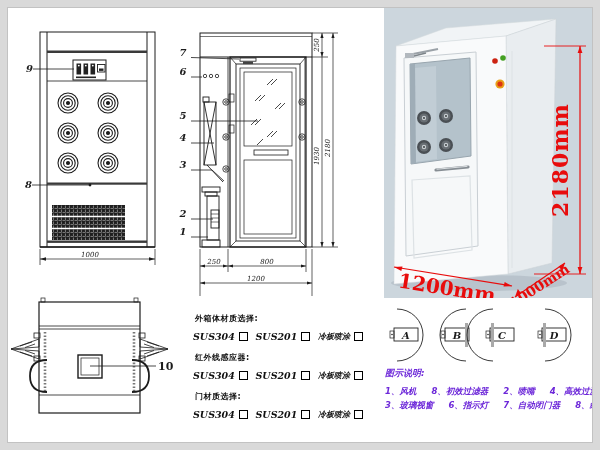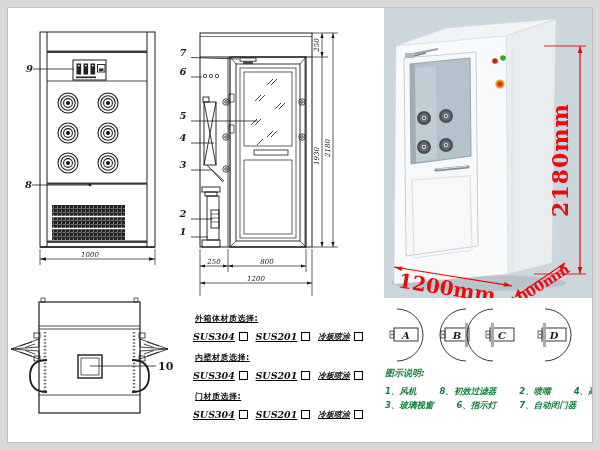--- a/index.html
+++ b/index.html
@@ -7,31 +7,31 @@
   #canvas{position:relative;width:600px;height:450px;background:#ffffff;}
   .frame{position:absolute;inset:0;border:7px solid #d9d9d9;pointer-events:none;}
   .frame-inner{position:absolute;inset:7px;border:1px solid #c2c2c2;pointer-events:none;}
   .abs{position:absolute;}
   svg{display:block;}
   svg text{font-family:"DejaVu Serif",serif;fill:#1c1c1c;}
   .callout{font-size:10px;font-style:italic;font-weight:bold;}
   .dim{font-size:7px;font-style:italic;}
   .red-dim{font-family:"DejaVu Serif",serif;font-weight:bold;fill:#e80c0c;}
   
-  #materials{left:193px;top:313px;width:170px;text-decoration:underline;}
+  #materials{left:193px;top:313px;width:170px;}
   .mat-title{font-size:8px;font-weight:bold;color:#111;letter-spacing:.5px;margin:0 0 6px 2px;}
   .mat-row{display:flex;justify-content:space-between;align-items:center;margin:4px 0 9px 0;height:13px;}
   .mat-opt{display:flex;align-items:center;font-family:"DejaVu Serif",serif;font-style:italic;font-weight:bold;font-size:9.5px;color:#111;}
   .mat-opt .cjk{font-family:"DejaVu Sans",sans-serif;font-size:8px;font-weight:bold;font-style:italic;}
   .checkbox{display:inline-block;width:7px;height:7px;border:1.6px solid #000;margin-left:4px;background:#fff;}
   
-  #legend{left:385px;top:367px;width:205px;color:#15803d;}
+  #legend{left:385px;top:367px;width:205px;color:#6d28d9;}
   .legend-title{font-size:9px;font-weight:bold;font-style:italic;margin:0 0 5px 0;}
   .legend-line{font-size:8.5px;font-weight:bold;font-style:italic;line-height:13.5px;white-space:nowrap;}
-  .legend-line span{margin-right:20px;}
+  .legend-line span{margin-right:12px;}
 </style>
 </head>
 <body>
 
 <div id="canvas">
 
   <svg class="abs" style="left:22px;top:13px" width="160" height="262" viewBox="0 0 160 262">
     <g stroke="#1c1c1c" stroke-width="1" fill="none">
 
       <rect x="18" y="19" width="115" height="215"></rect>
@@ -392,21 +392,21 @@
         </span>
       <span class="mat-opt">
           <span>SUS201</span>
           <span class="checkbox"></span>
         </span>
       <span class="mat-opt">
           <span class="cjk">冷板喷涂</span>
           <span class="checkbox"></span>
         </span>
     </div>
-    <div class="mat-title">内壁材质选择:</div>
+    <div class="mat-title">红外线感应器:</div>
     <div class="mat-row">
       <span class="mat-opt">
           <span>SUS304</span>
           <span class="checkbox"></span>
         </span>
       <span class="mat-opt">
           <span>SUS201</span>
           <span class="checkbox"></span>
         </span>
       <span class="mat-opt">

